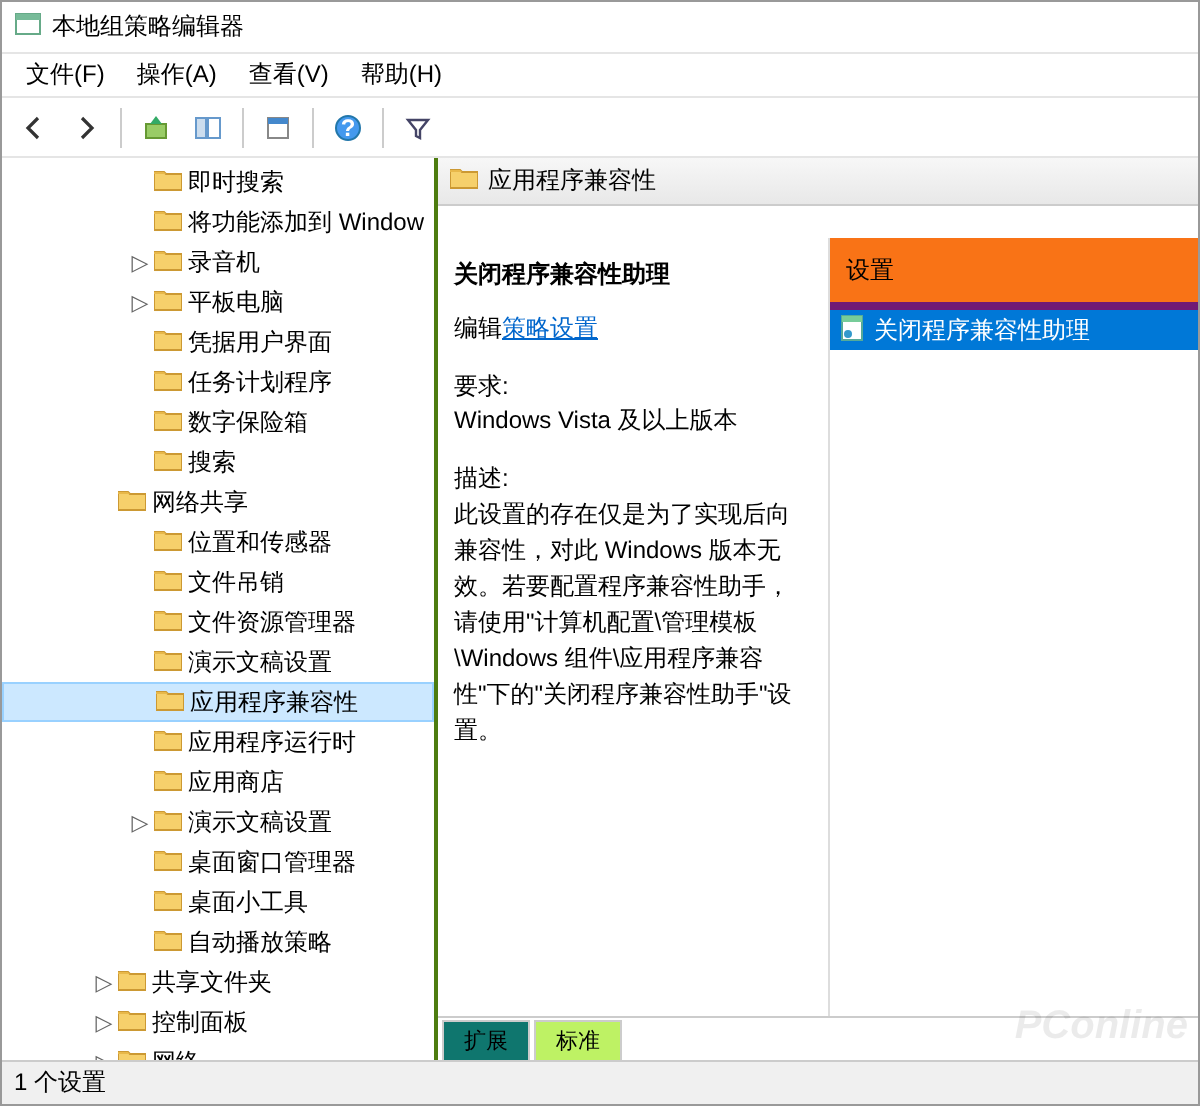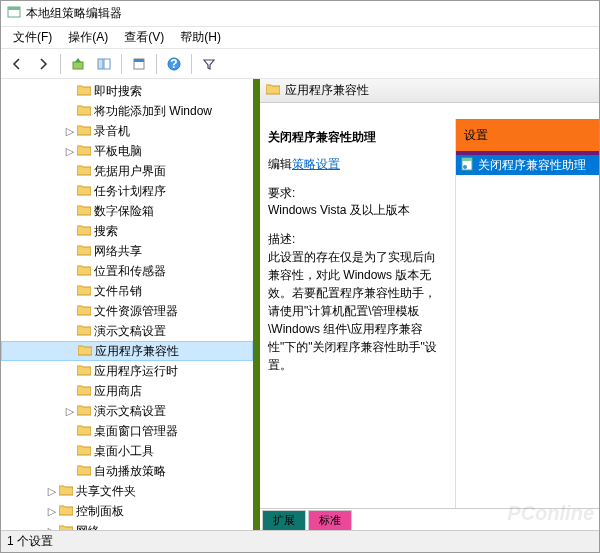--- a/index.html
+++ b/index.html
@@ -5,21 +5,21 @@
 * { margin: 0; padding: 0; box-sizing: border-box; font-family: "Microsoft YaHei", "Segoe UI", Tahoma, sans-serif; font-size: 12px; }
 body { width: 600px; height: 553px; background: #fff; border: 1px solid #999; display: flex; flex-direction: column; overflow: hidden; }
 .titlebar { height: 26px; background: #fff; display: flex; align-items: center; padding: 0 6px; border-bottom: 1px solid #e5e5e5; }
 .titlebar .icon { margin-right: 5px; }
 .menubar { height: 22px; display: flex; align-items: center; padding: 0 4px; border-bottom: 1px solid #e5e5e5; }
 .menubar span { padding: 2px 8px; cursor: default; }
 .toolbar { height: 30px; display: flex; align-items: center; padding: 0 4px; border-bottom: 1px solid #e5e5e5; gap: 2px; }
 .toolbar .btn { width: 24px; height: 24px; display: flex; align-items: center; justify-content: center; cursor: pointer; }
 .toolbar .sep { width: 1px; height: 20px; background: #ccc; margin: 0 3px; }
 .content { flex: 1; display: flex; overflow: hidden; }
-.tree-pane { width: 259px; overflow-y: auto; overflow-x: hidden; border-right: 7px solid #4d7c0f; padding: 2px 0; }
+.tree-pane { width: 218px; overflow-y: auto; overflow-x: hidden; border-right: 2px solid #4d7c0f; padding: 2px 0; }
 .tree-pane::-webkit-scrollbar { width: 16px; }
 .tree-pane::-webkit-scrollbar-track { background: #f0f0f0; }
 .tree-pane::-webkit-scrollbar-thumb { background: #c0c0c0; border: 1px solid #a0a0a0; }
 .tree-item { display: flex; align-items: center; height: 20px; padding-right: 4px; white-space: nowrap; cursor: default; }
 .tree-item.selected { background: #cce8ff; border: 1px solid #99d1ff; height: 20px; }
 .tree-item .expander { width: 14px; text-align: center; color: #666; font-size: 11px; }
 .tree-item .folder { margin-right: 3px; }
 .tree-item .label { white-space: nowrap; }
 .right-pane { flex: 1; display: flex; flex-direction: column; overflow: hidden; }
 .right-header { height: 24px; background: linear-gradient(#f7f7f7, #e8e8e8); border-bottom: 1px solid #ccc; display: flex; align-items: center; padding: 0 6px; gap: 5px; }
@@ -27,21 +27,21 @@
 .detail-pane { width: 196px; padding: 10px 8px; border-right: 1px solid #ddd; overflow-y: auto; }
 .detail-pane .title { font-weight: bold; margin-bottom: 10px; }
 .detail-pane .link { color: #0066cc; text-decoration: underline; cursor: pointer; }
 .detail-pane .sect { margin-top: 12px; }
 .detail-pane .desc { line-height: 1.5; }
 .list-pane { flex: 1; display: flex; flex-direction: column; }
 .list-header { height: 22px; border-bottom: 4px solid #701a75; display: flex; align-items: center; padding: 16px 8px; background: #f97316; }
 .list-row { height: 20px; display: flex; align-items: center; padding: 0 4px; gap: 4px; }
 .list-row.selected { background: #0078d7; color: #fff; }
 .right-tabs { height: 22px; border-top: 1px solid #ccc; display: flex; align-items: flex-end; }
-.right-tabs .tab { padding: 2px 10px; border: 1px solid #ccc; border-bottom: none; margin-left: 2px; background: #ec4899; cursor: pointer; font-size: 11px; }
+.right-tabs .tab { padding: 2px 10px; border: 1px solid #ccc; border-bottom: none; margin-left: 2px; background: #bef264; cursor: pointer; font-size: 11px; }
 .right-tabs .tab.active { background: #0f766e; }
 .statusbar { height: 22px; border-top: 1px solid #ccc; display: flex; align-items: center; padding: 0 6px; background: #f0f0f0; }
 .folder-svg { width: 14px; height: 12px; }
 .watermark { position: absolute; right: 6px; bottom: 28px; color: rgba(0,0,0,0.08); font-size: 20px; font-weight: bold; font-style: italic; pointer-events: none; }
 </style>
 </head>
 <body>
 
 <div class="titlebar">
   <span class="icon">
@@ -166,21 +166,21 @@
         <span class="label">数字保险箱</span>
       </div>
       <div class="tree-item" style="padding-left: 62px;">
         <span class="expander"></span>
         <span class="folder"><svg class="folder-svg" viewBox="0 0 14 12">
             <path d="M0 2 h5 l1 1 h8 v8 h-14 z" fill="#f6d06b" stroke="#cc9933"></path>
             <path d="M0 2 h5 l1 1 h-6 z" fill="#e8b84a"></path>
           </svg></span>
         <span class="label">搜索</span>
       </div>
-      <div class="tree-item" style="padding-left: 62px;">
+      <div class="tree-item" style="padding-left: 44px;">
         <span class="expander"></span>
         <span class="folder"><svg class="folder-svg" viewBox="0 0 14 12">
             <path d="M0 2 h5 l1 1 h8 v8 h-14 z" fill="#f6d06b" stroke="#cc9933"></path>
             <path d="M0 2 h5 l1 1 h-6 z" fill="#e8b84a"></path>
           </svg></span>
         <span class="label">网络共享</span>
       </div>
       <div class="tree-item" style="padding-left: 62px;">
         <span class="expander"></span>
         <span class="folder"><svg class="folder-svg" viewBox="0 0 14 12">

